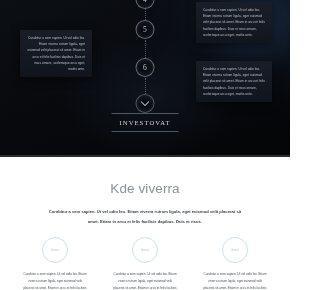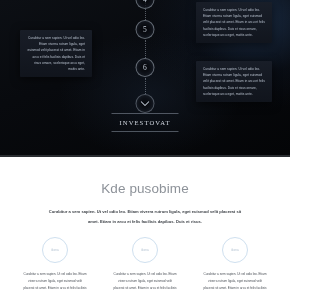--- a/index.html
+++ b/index.html
@@ -181,21 +181,21 @@
     <div class="cta">
       <div class="rule"></div>
       <div class="label">INVESTOVAT</div>
       <div class="rule"></div>
     </div>
 
   </section>
 
   <section class="light-section">
 
-    <h2 class="heading">Kde pusobime</h2>
+    <h2 class="heading">Kde viverra</h2>
 
     <p class="intro">Curabitur a sem sapien. Ut vel odio leo. Etiam viverra rutrum ligula, eget euismod velit placerat sit amet. Etiam in arcu et felis facilisis dapibus. Duis et risus.</p>
 
     <div class="cols">
 
       <div class="col">
         <div class="ikona">
           <span>ikona</span>
         </div>
         <p>Curabitur a sem sapien. Ut vel odio leo. Etiam viverra rutrum ligula, eget euismod velit placerat sit amet. Etiam in arcu et felis facilisis dapibus.</p>

